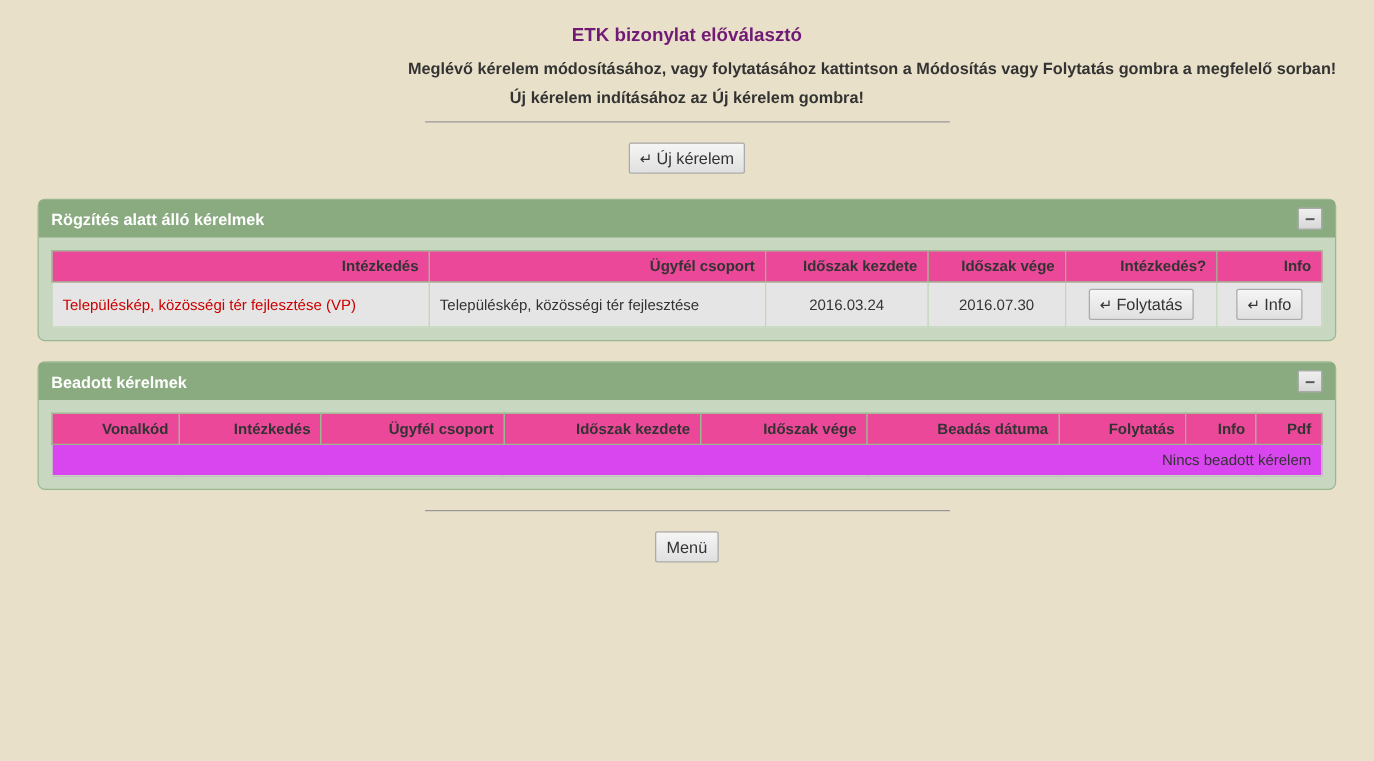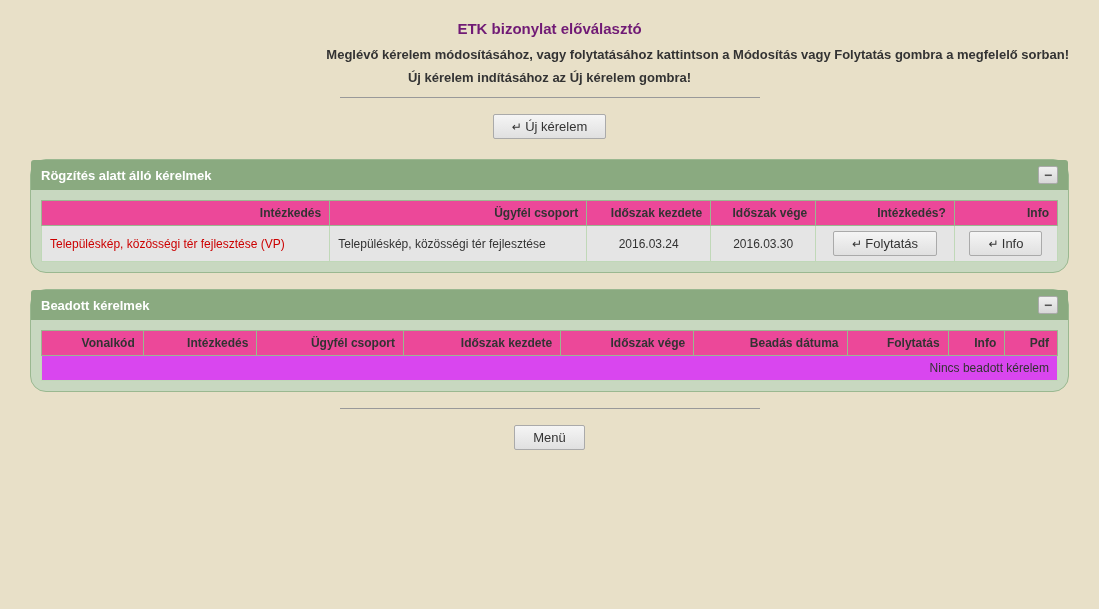--- a/index.html
+++ b/index.html
@@ -43,34 +43,34 @@
       width: 420px;
       margin: 0 auto 16px auto;
     }
     .center-btn-row {
       text-align: center;
       margin-bottom: 20px;
     }
     .btn {
       background: linear-gradient(to bottom, #f5f5f5, #e0e0e0);
       border: 1px solid #aaa;
-      padding: 4px 18px;
+      padding: 4px 8px;
       cursor: pointer;
       font-size: 13px;
       color: #333;
       border-radius: 2px;
     }
     .btn-icon::before {
       content: '↵ ';
       font-size: 12px;
     }
     .section {
       background-color: #c8d8c0;
       border: 1px solid #9ab890;
-      border-radius: 16px;
+      border-radius: 6px;
       margin-bottom: 16px;
     }
     .section-header {
       background-color: #8aaa80;
       padding: 6px 10px;
       display: flex;
       justify-content: space-between;
       align-items: center;
       border-radius: 3px 3px 0 0;
       color: #fff;
@@ -172,21 +172,21 @@
             <th>Időszak vége</th>
             <th>Intézkedés?</th>
             <th>Info</th>
           </tr>
         </thead>
         <tbody id="rogzites-body">
         <tr>
               <td class="red-text">Településkép, közösségi tér fejlesztése (VP)</td>
               <td class="left-align">Településkép, közösségi tér fejlesztése</td>
               <td>2016.03.24</td>
-              <td>2016.03.30</td>
+              <td>2016.07.30</td>
               <td><button class="btn btn-icon">Folytatás</button></td>
               <td><button class="btn btn-icon">Info</button></td>
             </tr>
           </tbody>
       </table>
     </div>
   </div>
 
   <div class="section">
     <div class="section-header">

